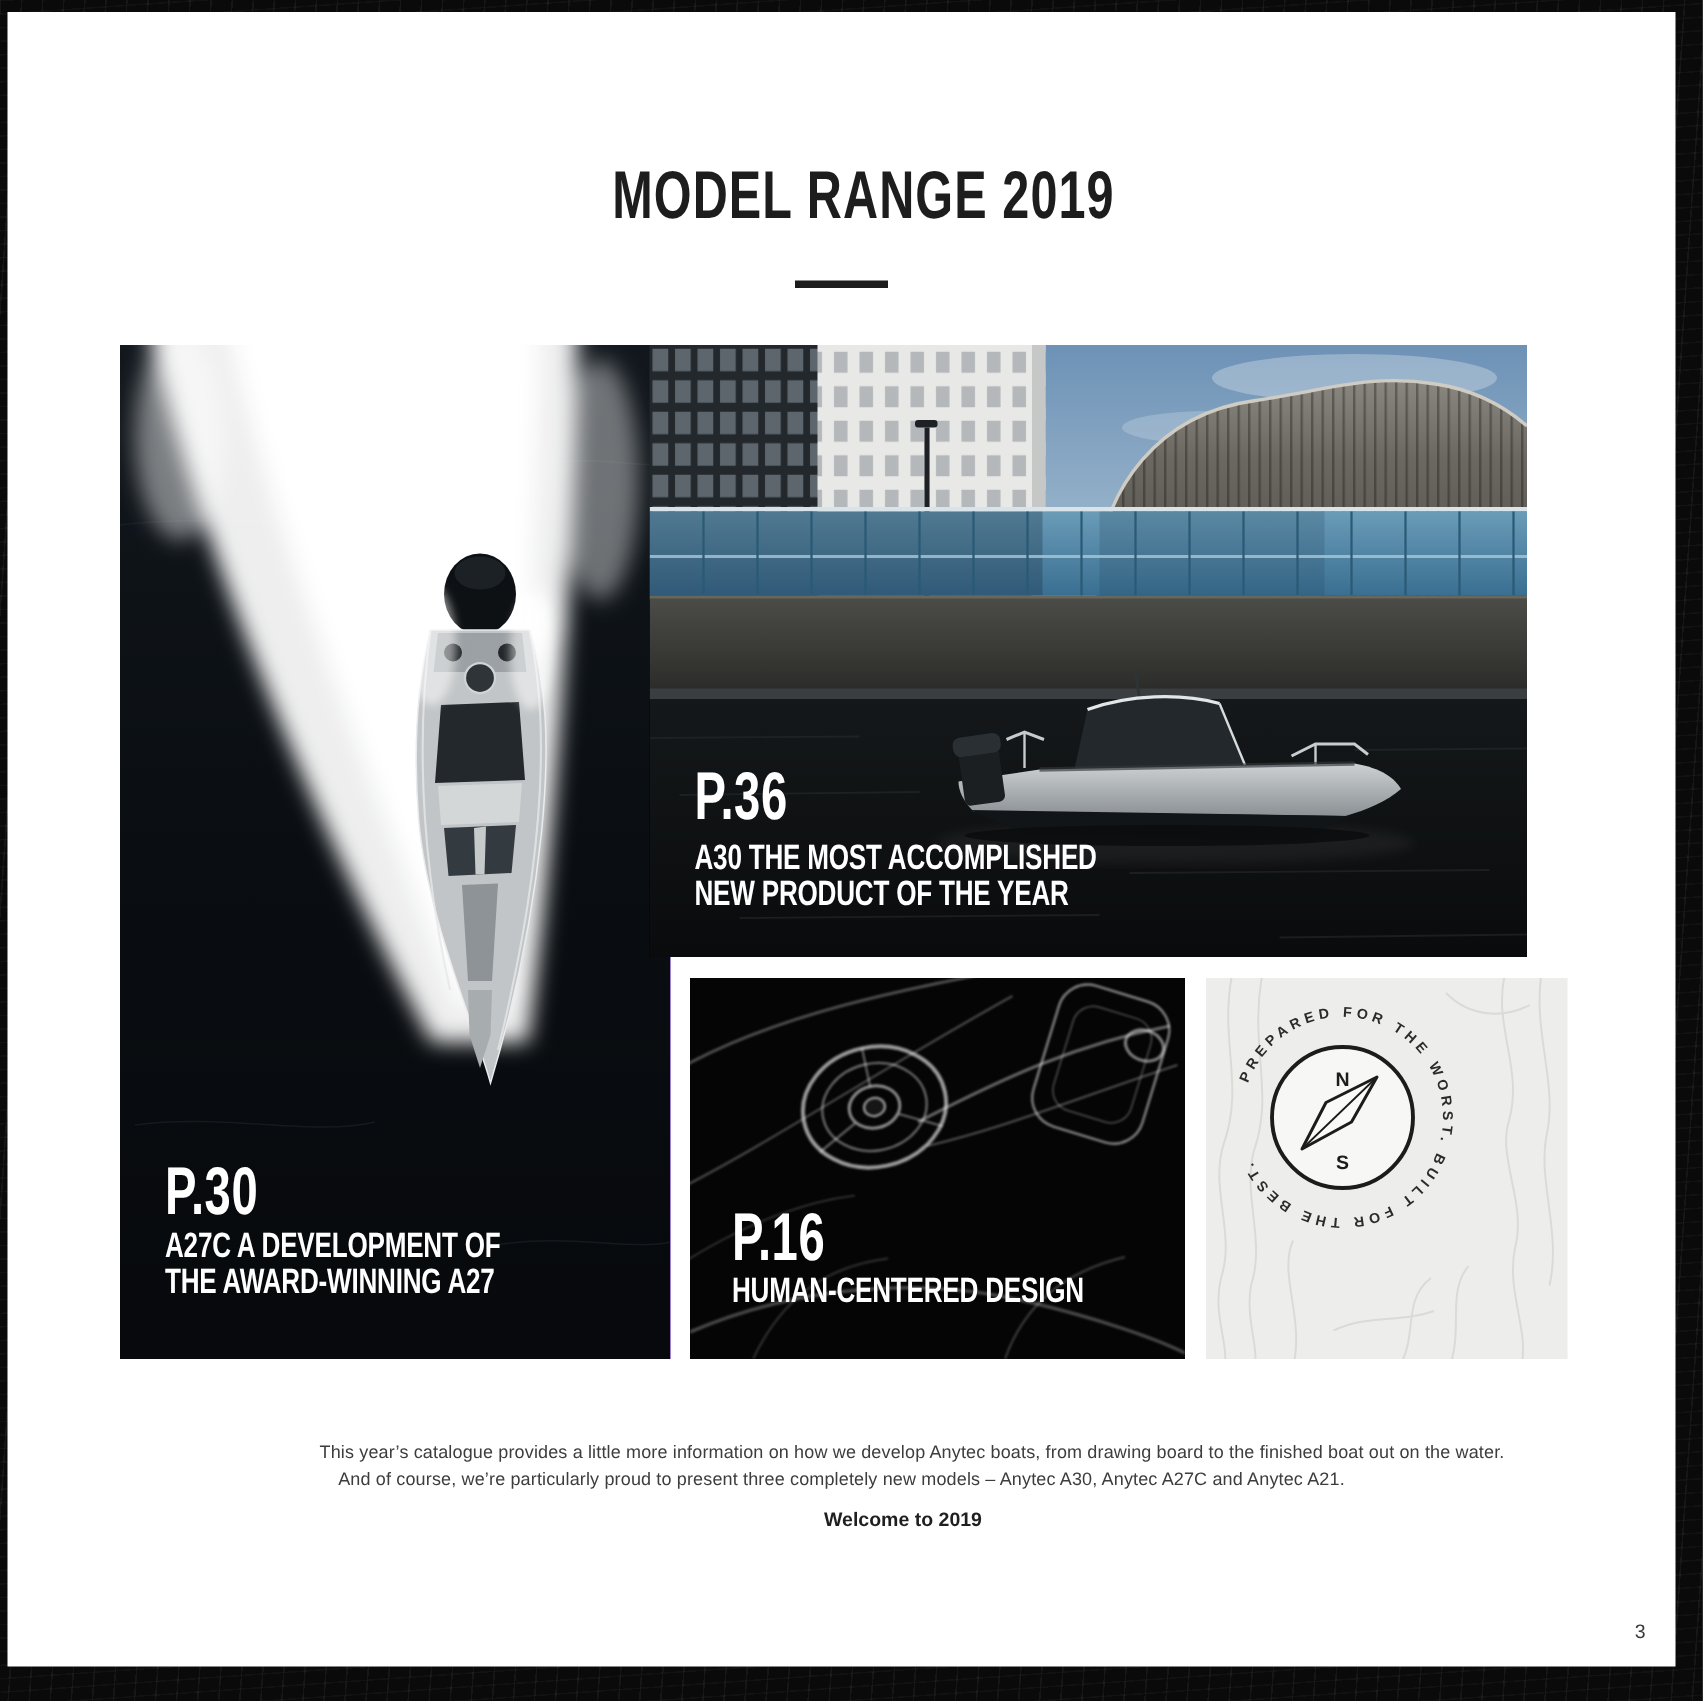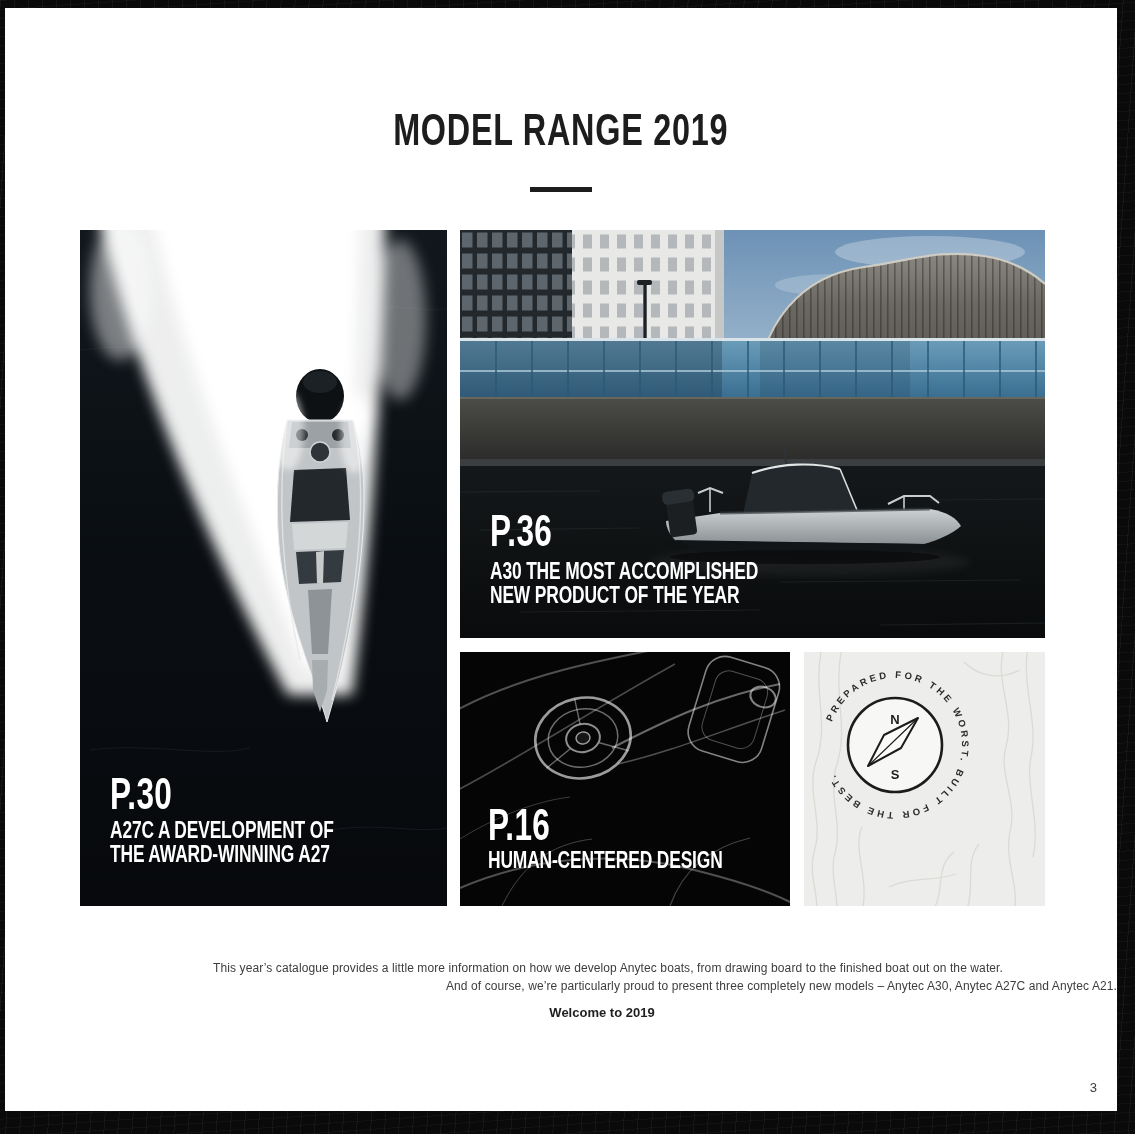--- a/index.html
+++ b/index.html
@@ -6,44 +6,44 @@
   .canvas{position:relative;width:1135px;height:1134px;overflow:hidden;
     font-family:"Liberation Sans",sans-serif;
     background:#0a0a0a;}
   .frame{position:absolute;inset:0;
     background:
       repeating-linear-gradient(94deg, rgba(255,255,255,.05) 0 1px, rgba(0,0,0,0) 1px 14px),
       repeating-linear-gradient(176deg, rgba(255,255,255,.03) 0 1px, rgba(0,0,0,0) 1px 9px),
       #0a0a0a;}
   .page{position:absolute;left:5px;top:8px;right:18px;bottom:23px;background:#ffffff;}
 
-  .title-wrap{position:absolute;left:0;top:96px;width:100%;text-align:center;}
+  .title-wrap{position:absolute;left:0;top:96px;width:100%;text-align:center;padding-left:15px;}
   .title{display:inline-block;font-weight:bold;font-size:45px;letter-spacing:1px;
     color:#1d1d1d;transform:scaleX(.72);transform-origin:center top;white-space:nowrap;}
   .divider{position:absolute;left:50%;top:179px;width:62px;height:5px;background:#1c1c1c;
     transform:translateX(-50%);}
 
   .panel{position:absolute;overflow:hidden;}
   .panel svg.art{position:absolute;inset:0;display:block;}
   .cap{position:absolute;z-index:3;}
   .num{position:absolute;font-weight:bold;font-size:45px;line-height:1;
     letter-spacing:.5px;transform:scaleX(.7);transform-origin:left top;white-space:nowrap;}
   .cl{position:absolute;font-weight:bold;font-size:23.5px;line-height:24px;
     letter-spacing:-.2px;transform:scaleX(.74);transform-origin:left top;white-space:nowrap;}
   .light{color:#ffffff;}
 
   .pA{left:75px;top:222px;width:367px;height:676px;background:#6d28d9;}
-  .pB{left:455px;top:222px;width:585px;height:408px;background:#000000;}
+  .pB{left:428px;top:222px;width:585px;height:408px;background:#000000;}
   .pC{left:455px;top:644px;width:330px;height:254px;background:#0f766e;}
   .pD{left:799px;top:644px;width:241px;height:254px;background:#ededeb;}
 
   .footer-line{position:absolute;left:0;width:100%;text-align:center;
     font-size:12px;color:#3d3d3d;letter-spacing:.1px;}
   .fl1{top:953px;padding-left:47px;}
-  .fl2{top:971px;text-align:right;}
+  .fl2{top:971px;}
   .welcome{position:absolute;left:0;top:997px;width:100%;text-align:center;
     font-size:13px;font-weight:bold;color:#1f1f1f;margin-left:41px;}
   .pageno{position:absolute;right:20px;top:1072px;font-size:13px;color:#3a3a3a;}
 </style>
 </head>
 <body>
 
 <div class="canvas">
   <div class="frame"></div>
 

